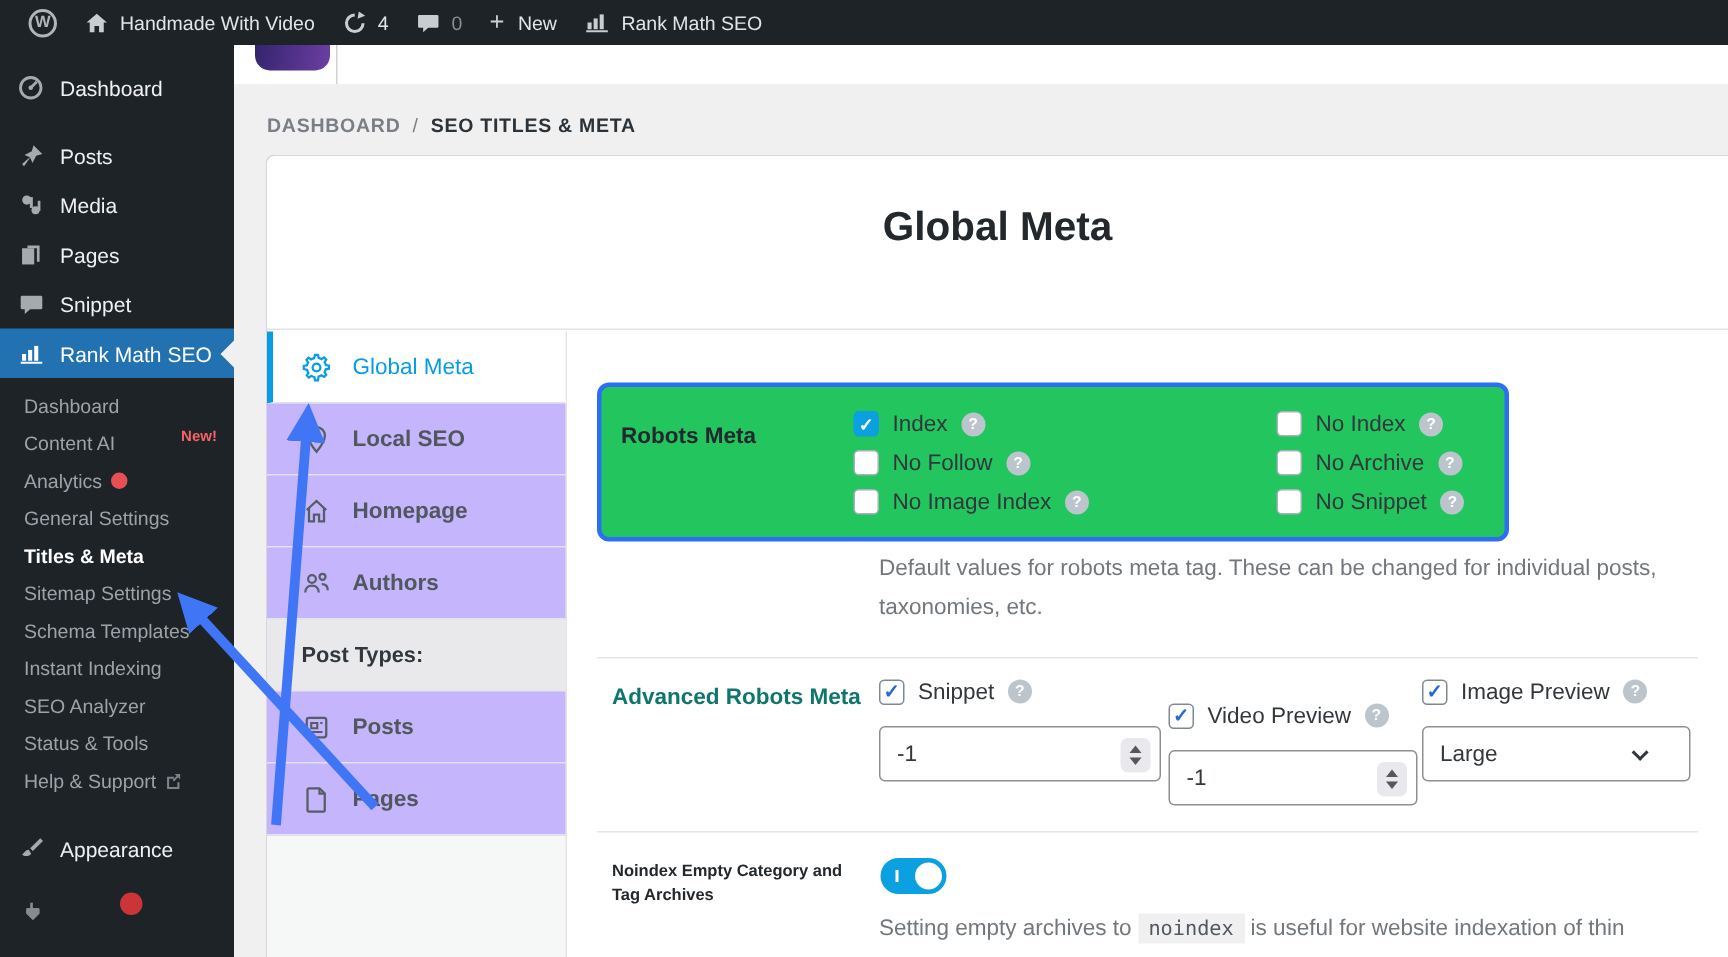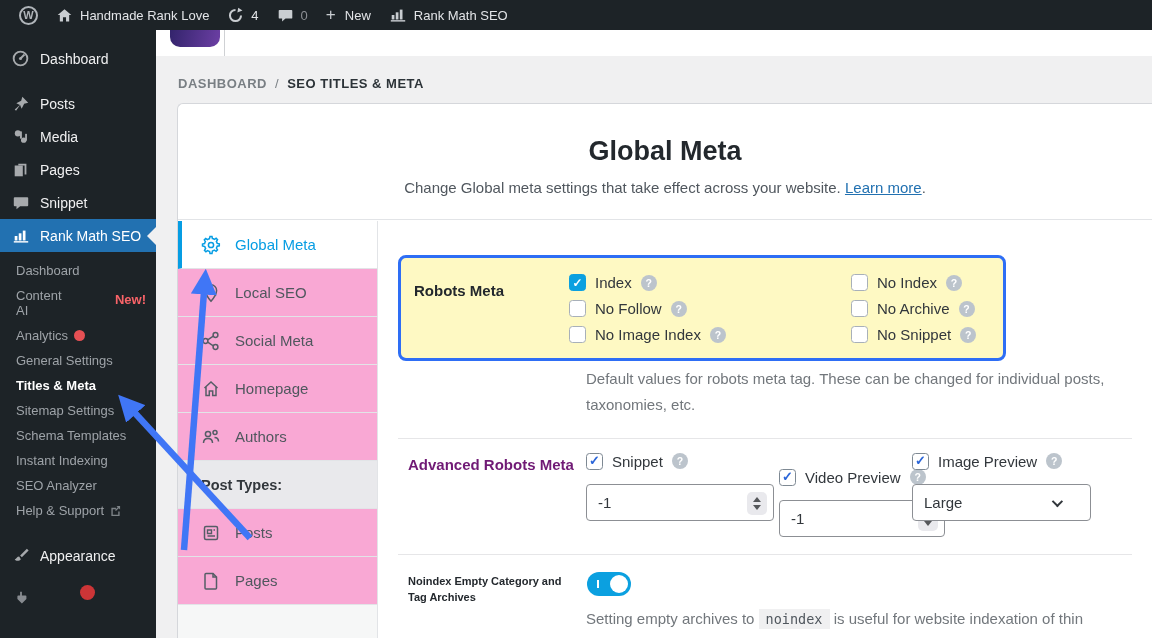--- a/index.html
+++ b/index.html
@@ -50,21 +50,21 @@
   .menu-item { display:flex; align-items:center; gap:10px; padding:7px 6px 7px 11px; position:relative; }
   .menu-item .mi-icon { width:19px; height:19px; flex:none; display:flex; align-items:center; justify-content:center; }
   .menu-item.gap-top { margin-top:12px; }
   .menu-item.active-menu { background:#2271b1; color:#fff; font-weight:400; }
   .arrow-notch { position:absolute; right:0; top:50%; transform:translateY(-50%);
     width:0; height:0; border-top:9px solid transparent; border-bottom:9px solid transparent;
     border-right:9px solid #f0f0f1; }
   .submenu { padding:6px 0 4px 0; }
   .submenu-item { padding:5px 10px 5px 16px; font-size:13px; color:#9ea3a8; display:flex; align-items:center; }
   .submenu-item.current .sm-label { color:#fff; font-weight:700; }
-  .badge-new { color:#f86368; font-size:13px; font-weight:700; margin-left:4px; transform:translateY(-4px);padding-left:40px; }
+  .badge-new { color:#f86368; font-size:10px; font-weight:700; margin-left:4px; transform:translateY(-4px);padding-left:40px; }
   .dot-red { width:11px; height:11px; border-radius:50%; background:#e65054; display:inline-block; margin-left:6px; }
   .ext-icon { margin-left:6px; opacity:.75; }
   .plugins-sliver { margin-top:10px; opacity:.95; position:relative; }
   .plugins-badge { position:absolute; left:80px; top:3px; width:15px; height:15px; border-radius:50%; background:#d63638; }
 
   
   #panel {
     position:absolute; left:177px; top:103px; width:975px; height:535px;
     background:#fff; border:1px solid #d5d7db; border-right:none; border-bottom:none;
     border-radius:6px 0 0 0; z-index:10; overflow:hidden;
@@ -72,29 +72,29 @@
   .panel-header { position:absolute; left:0; top:0; width:100%; height:116px;
     border-bottom:1px solid #e2e4e7; text-align:center; }
   .panel-title { margin:0; padding-top:32px; font-size:27px; font-weight:700; color:#23282d; }
   .panel-sub { margin-top:12px; font-size:15px; color:#50575e; }
   .panel-sub a { color:#2271b1; text-decoration:underline; }
 
   
   .tabcol { position:absolute; left:0; top:117px; width:200px; height:418px;
     background:#f6f7f7; border-right:1px solid #e2e4e7; }
   .tab { height:48px; border-bottom:1px solid #e2e4e7; display:flex; align-items:center;
-    padding-left:23px; gap:14px; font-size:15px; color:#50575e; background:#f9a8d4; }
+    padding-left:23px; gap:14px; font-size:15px; color:#50575e; background:#c4b5fd;font-weight:bold; }
   .tab .tab-icon { width:20px; height:20px; flex:none; }
   .tab.active { background:#fff; border-left:4px solid #069de3; padding-left:19px;
     color:#069de3; font-weight:500; }
   .tab.sec-header { background:#e9e9ec; font-weight:700; color:#32373c; font-size:14.5px; }
 
   
   .robots-box { position:absolute; left:220px; top:151px; width:608px; height:106px;
-    border:3px solid #2e6ef5; border-radius:8px; background:#fef9c3; }
+    border:3px solid #2e6ef5; border-radius:8px; background:#22c55e; }
   .robots-label { position:absolute; left:13px; top:24px; font-weight:700; font-size:15px; color:#23282d; }
   .opt-col { position:absolute; top:16px; display:flex; flex-direction:column; gap:9px; }
   .opt-col.c1 { left:168px;text-align:center; } .opt-col.c2 { left:450px; }
   .opt { display:flex; align-items:center; gap:9px; font-size:15px; color:#32373c; height:17px; }
 
   .cb { width:17px; height:17px; border:1.5px solid #a8b0b9; border-radius:3.5px; background:#fff; position:relative; flex:none; }
   .cb.filled { background:#0ba0e0; border-color:#0ba0e0; }
   .cb.filled::after { content:"\2713"; color:#fff; font-size:12px; font-weight:700; position:absolute; left:2.5px; top:0.5px; }
   .cb.outline-check { border-color:#7e8993; }
   .cb.outline-check::after { content:"\2713"; color:#2b66d9; font-size:13px; font-weight:700; position:absolute; left:2px; top:-0.5px; }
@@ -102,25 +102,25 @@
   .q { width:16px; height:16px; border-radius:50%; background:#bcc4cc; color:#fff;
     font-size:10.5px; font-weight:700; display:inline-flex; align-items:center; justify-content:center; flex:none; }
   .q::after { content:"?"; }
 
   .robots-desc { position:absolute; left:408px; top:262px; width:548px;
     font-size:15px; color:#72777c; line-height:1.75; }
 
   .divider { position:absolute; left:220px; width:734px; height:1px; background:#e6e6e8; }
   #div1 { top:334px; } #div2 { top:450px; }
 
-  .adv-label { position:absolute; left:230px; top:352px; font-weight:700; font-size:15px; color:#701a75; }
+  .adv-label { position:absolute; left:230px; top:352px; font-weight:700; font-size:15px; color:#0f766e; }
   .adv-col { position:absolute; top:347px; }
   .adv-col.a1 { left:408px; width:188px; }
   .adv-col.a2 { left:601px; width:166px;margin-top:16px; }
-  .adv-col.a3 { left:734px; width:179px; }
+  .adv-col.a3 { left:770px; width:179px; }
   .adv-head { display:flex; align-items:center; gap:9px; font-size:15px; color:#32373c; height:20px; }
   .adv-input { margin-top:13px; position:relative; height:37px; border:1px solid #8c8f94; border-radius:4px; background:#fff; }
   .adv-input input { border:none; outline:none; width:100%; height:100%; padding:0 30px 0 11px;
     font-size:15px; color:#32373c; background:transparent; font-family:inherit; }
   .stepper { position:absolute; right:6px; top:7px; width:20px; height:23px; background:#e9e9ed;
     border-radius:5px; display:flex; flex-direction:column; align-items:center; justify-content:center; gap:3px; }
   .tri-up   { width:0; height:0; border-left:4px solid transparent; border-right:4px solid transparent; border-bottom:5px solid #55575a; }
   .tri-down { width:0; height:0; border-left:4px solid transparent; border-right:4px solid transparent; border-top:5px solid #55575a; }
   .selectbox { margin-top:13px; height:37px; border:1px solid #8c8f94; border-radius:4px;
     display:flex; align-items:center; justify-content:space-between; padding:0 30px 0 11px;
@@ -147,21 +147,21 @@
 <div id="adminbar">
   <span class="ab-item">
     <span class="wp-logo">W</span>
   </span>
   <span class="ab-item">
     <span class="mi-icon">
       <svg width="17" height="17" viewBox="0 0 20 20">
           <path d="M10 2.5 L18 9.5 H15.5 V17 H11.8 V12.2 H8.2 V17 H4.5 V9.5 H2 Z" fill="#c9cdd1"></path>
         </svg>
     </span>
-    <span>Handmade Rank Love</span>
+    <span>Handmade With Video</span>
   </span>
   <span class="ab-item">
     <span class="mi-icon">
       <svg width="17" height="17" viewBox="0 0 20 20">
           <path d="M10 3.5 a6.5 6.5 0 1 0 6.5 6.5" fill="none" stroke="#c9cdd1" stroke-width="2.4"></path>
           <path d="M13.2 0.8 L18.2 4.2 L12.2 6.4 Z" fill="#c9cdd1"></path>
         </svg>
     </span>
     <span class="cnt">4</span>
   </span>
@@ -283,20 +283,23 @@
         <span class="sm-label">Sitemap Settings</span>
       </div>
     <div class="submenu-item">
         <span class="sm-label">Schema Templates</span>
       </div>
     <div class="submenu-item">
         <span class="sm-label">Instant Indexing</span>
       </div>
     <div class="submenu-item">
         <span class="sm-label">SEO Analyzer</span>
+      </div>
+    <div class="submenu-item">
+        <span class="sm-label">Status &amp; Tools</span>
       </div>
     <div class="submenu-item">
         <span class="sm-label">Help &amp; Support</span>
       <span class="ext-icon">
         <svg width="11" height="11" viewBox="0 0 12 12">
             <path d="M1.5 3 h5 v1.5 h-3.5 v6 h6 v-3.5 h1.5 v5 h-9 z" fill="#9ea3a8"></path>
             <path d="M7 1 h4 v4 l-1.5 -1.5 l-3 3 l-1 -1 l3 -3 z" fill="#9ea3a8"></path>
           </svg>
       </span>
     </div>
@@ -319,49 +322,36 @@
         </svg>
     </span>
     <span class="plugins-badge"></span>
   </div>
 </div>
 
 <div id="panel">
 
   <div class="panel-header">
     <h1 class="panel-title">Global Meta</h1>
-    <div class="panel-sub">
-      <span>Change Global meta settings that take effect across your website.</span>
-      <a href="#">Learn more</a><span>.</span>
-    </div>
   </div>
 
   <div class="tabcol">
     <div class="tab active">
       <svg class="tab-icon" viewBox="0 0 20 20">
           <path d="M9 1.5 h2 l.4 2.1 a6.3 6.3 0 0 1 1.9.8 l1.8-1.1 1.4 1.4-1.1 1.8a6.3 6.3 0 0 1 .8 1.9 l2.1.4 v2 l-2.1.4a6.3 6.3 0 0 1 -.8 1.9 l1.1 1.8-1.4 1.4-1.8-1.1a6.3 6.3 0 0 1 -1.9.8 L11 18.5 H9 l-.4-2.1a6.3 6.3 0 0 1 -1.9-.8 l-1.8 1.1-1.4-1.4 1.1-1.8a6.3 6.3 0 0 1 -.8-1.9 L1.5 11 V9 l2.1-.4a6.3 6.3 0 0 1 .8-1.9 L3.3 4.9 4.7 3.5 6.5 4.6a6.3 6.3 0 0 1 1.9-.8 Z" fill="none" stroke="#069de3" stroke-width="1.5"></path>
           <circle cx="10" cy="10" r="2.6" fill="none" stroke="#069de3" stroke-width="1.5"></circle>
         </svg>
       <span>Global Meta</span>
     </div>
     <div class="tab">
       <svg class="tab-icon" viewBox="0 0 20 20">
           <path d="M10 1.8 a5.6 5.6 0 0 1 5.6 5.6 c0 4.2-5.6 10.8-5.6 10.8 s-5.6-6.6-5.6-10.8 A5.6 5.6 0 0 1 10 1.8 z" fill="none" stroke="#555d66" stroke-width="1.5"></path>
           <circle cx="10" cy="7.4" r="2" fill="none" stroke="#555d66" stroke-width="1.5"></circle>
         </svg>
       <span>Local SEO</span>
-    </div>
-    <div class="tab">
-      <svg class="tab-icon" viewBox="0 0 20 20">
-          <circle cx="14.5" cy="4" r="2.4" fill="none" stroke="#555d66" stroke-width="1.5"></circle>
-          <circle cx="4.5" cy="10" r="2.4" fill="none" stroke="#555d66" stroke-width="1.5"></circle>
-          <circle cx="14.5" cy="16" r="2.4" fill="none" stroke="#555d66" stroke-width="1.5"></circle>
-          <path d="M6.7 8.8 L12.3 5.2 M6.7 11.2 L12.3 14.8" stroke="#555d66" stroke-width="1.5"></path>
-        </svg>
-      <span>Social Meta</span>
     </div>
     <div class="tab">
       <svg class="tab-icon" viewBox="0 0 20 20">
           <path d="M3.5 9 L10 3 L16.5 9 M5 8 V16.5 H8.3 V12 H11.7 V16.5 H15 V8" fill="none" stroke="#555d66" stroke-width="1.5"></path>
         </svg>
       <span>Homepage</span>
     </div>
     <div class="tab">
       <svg class="tab-icon" viewBox="0 0 20 20">
           <circle cx="7" cy="7" r="2.6" fill="none" stroke="#555d66" stroke-width="1.5"></circle>

